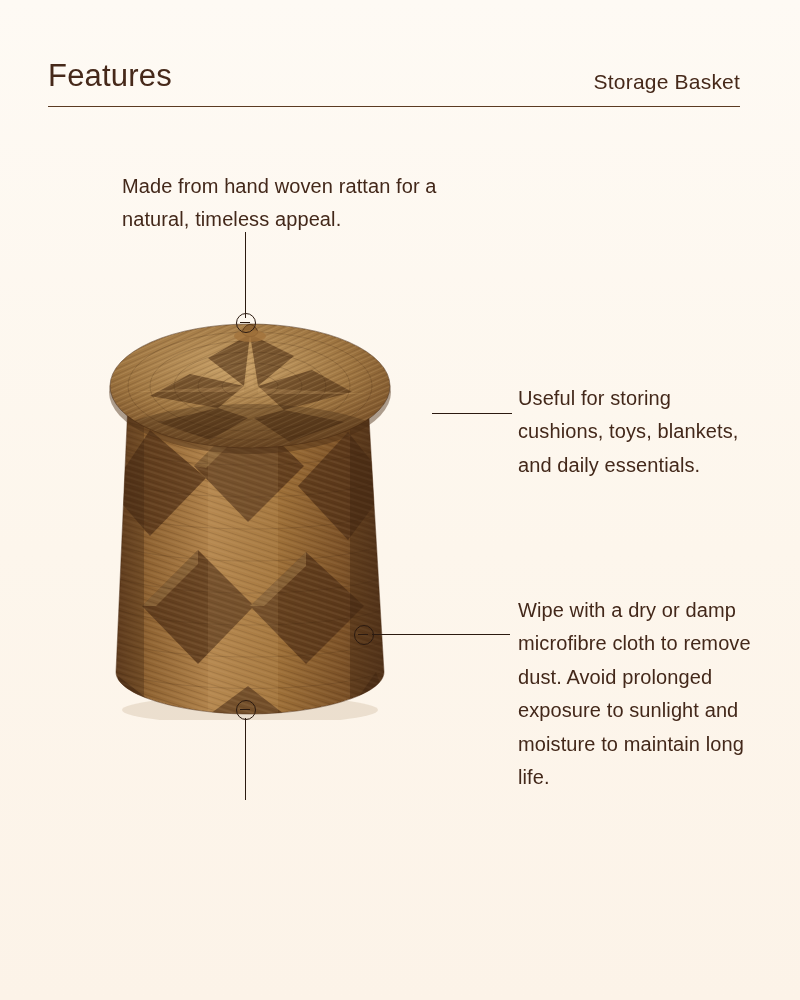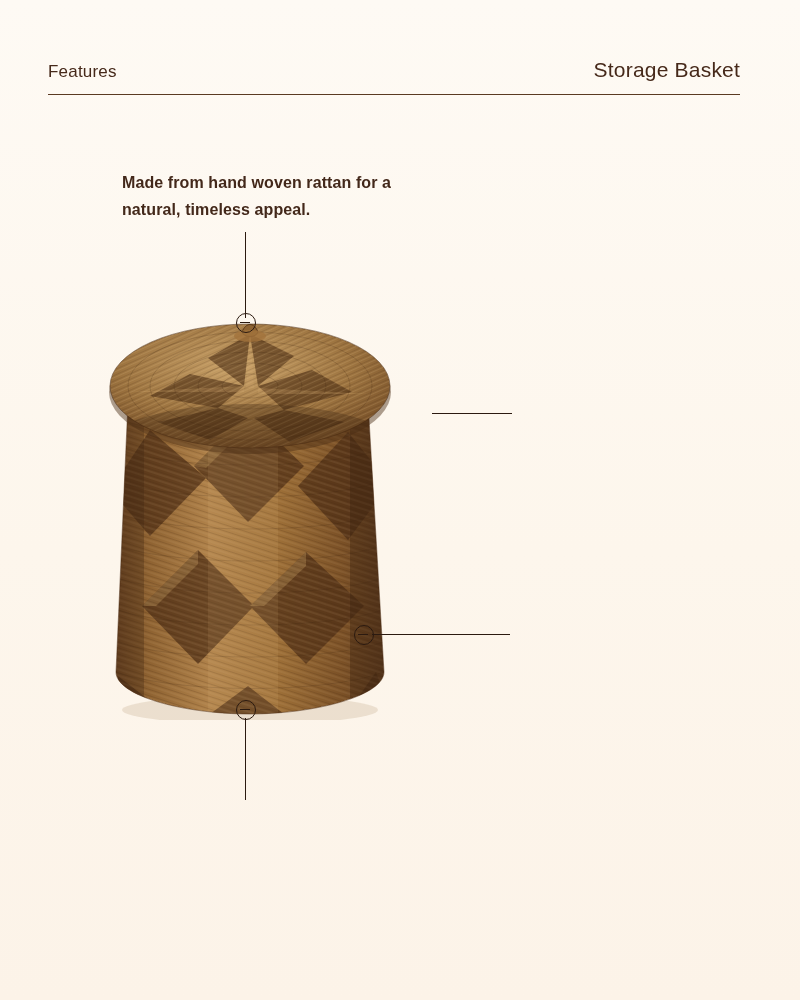--- a/index.html
+++ b/index.html
@@ -28,38 +28,38 @@
     left: 48px;
     top: 58px;
     width: 692px;
     display: flex;
     align-items: flex-end;
     justify-content: space-between;
     border-bottom: 1.5px solid #5a3a22;
     padding-bottom: 12px;
   }
   .header-left {
-    font-size: 17px;
+    font-size: 31px;
     font-weight: 400;
     letter-spacing: 0.2px;
     color: #46291a;
   }
   .header-right {
     font-size: 21px;
     font-weight: 400;
     letter-spacing: 0.2px;
     color: #46291a;
   }
 
   
   .note {
     position: absolute;
-    font-size: 16px;
+    font-size: 20px;
     line-height: 1.67;
-    font-weight: 700;
+    font-weight: 400;
     color: #43281a;
     letter-spacing: 0.1px;
   }
   .note-1 { left: 122px; top: 170px; width: 330px; }
   .note-2 { left: 518px; top: 382px; width: 240px; }
   .note-3 { left: 518px; top: 594px; width: 252px; }
   .note-4 { left: 122px; top: 812px; width: 360px; }
 
   
   .leader {
@@ -247,14 +247,16 @@
 
   <div class="leader h-line" id="line-lid-h"></div>
 
   <div class="leader h-line" id="line-mid-h"></div>
   <div class="node" id="node-mid"></div>
 
   <div class="leader v-line" id="line-bottom"></div>
   <div class="node" id="node-bottom"></div>
 
   <div class="note note-1">Made from hand woven rattan for a natural, timeless appeal.</div>
+  <div class="note note-2">Useful for storing cushions, toys, blankets, and daily essentials.</div>
+  <div class="note note-3">Wipe with a dry or damp microfibre cloth to remove dust. Avoid prolonged exposure to sunlight and moisture to maintain long life.</div>
 
 </div>
 
 </body></html>

